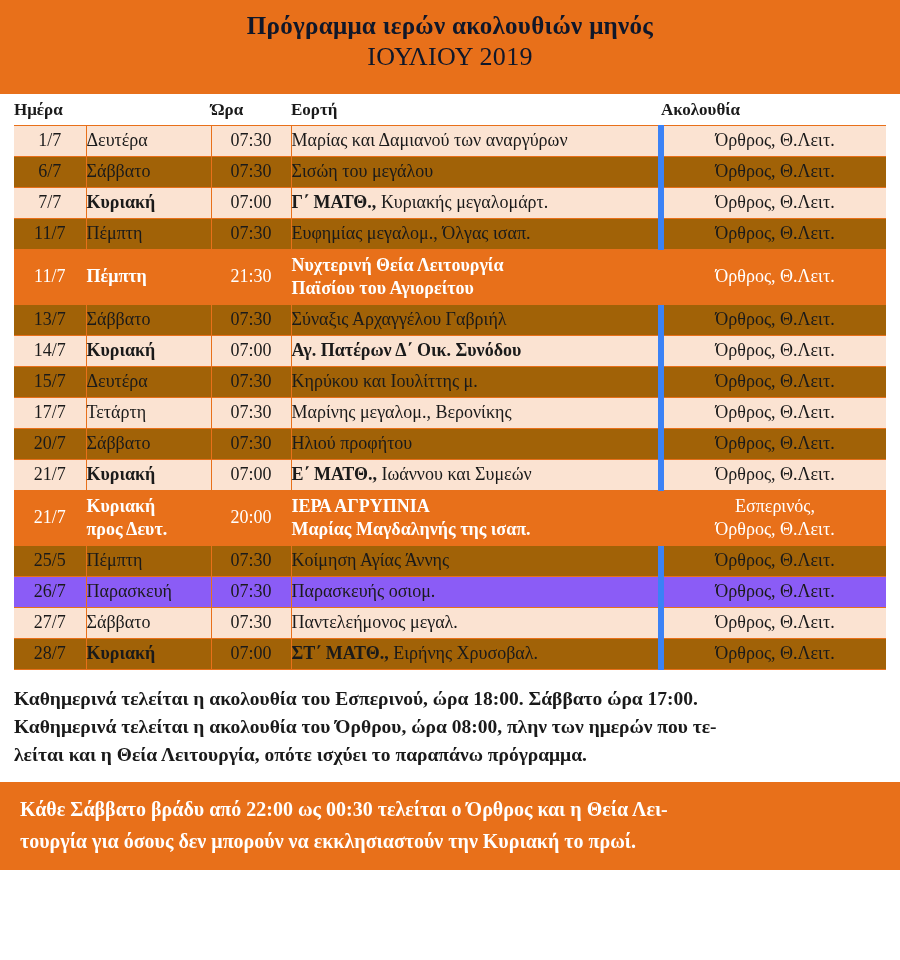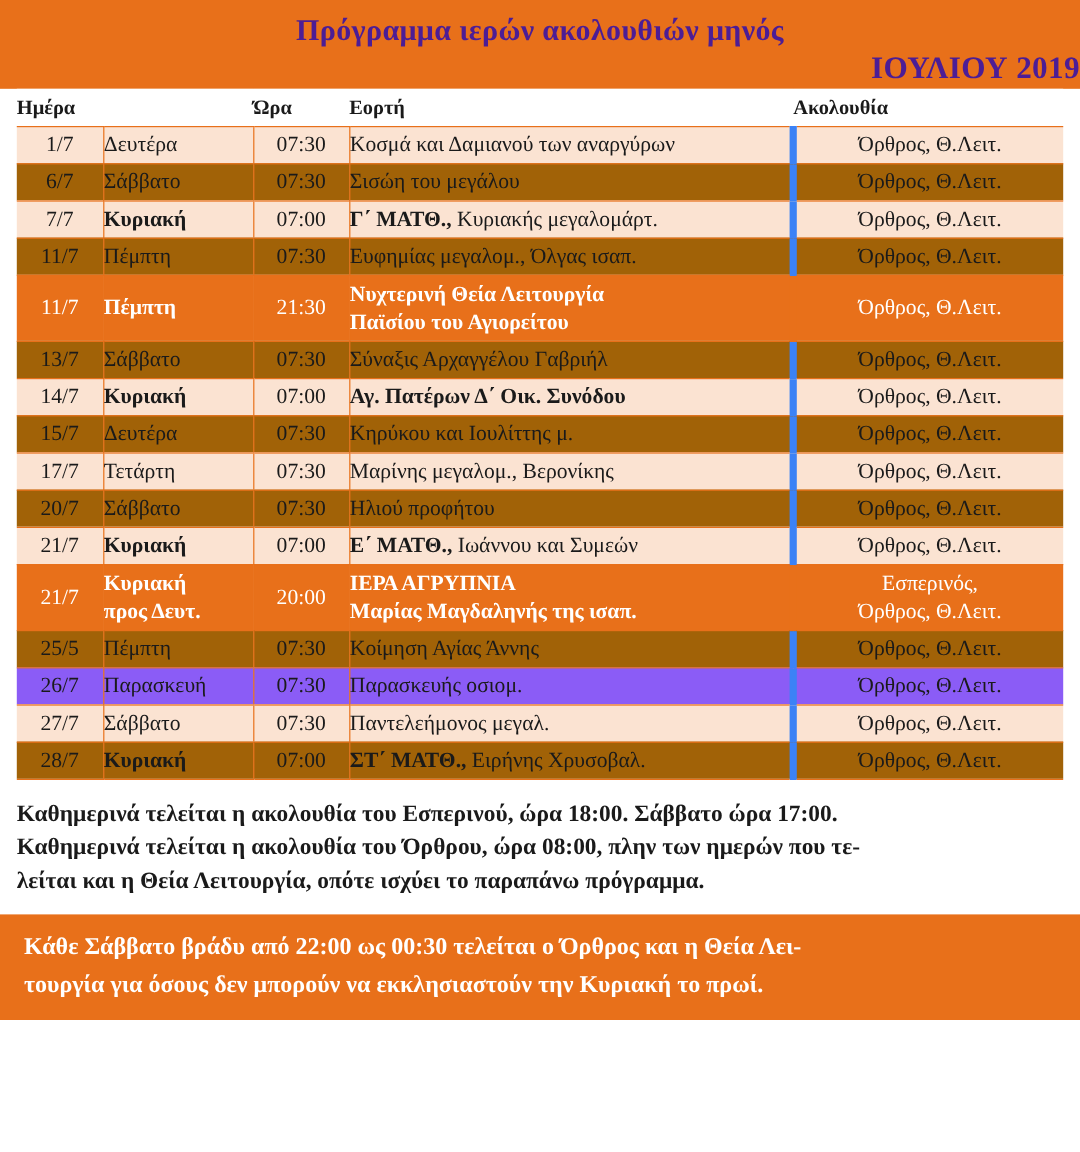--- a/index.html
+++ b/index.html
@@ -17,36 +17,35 @@
   .page {
     width: 900px;
     height: 960px;
     position: relative;
     background: #ffffff;
   }
 
   
   .banner {
     background: #E8701A;
-    color: #4c1d95;
-    padding: 10px 0 0 0;
+    color: #0f172a;
+    padding: 10px 0 20px 0;
     text-align: center;
   }
   .banner-line1 {
     font-size: 25px;
     font-weight: bold;
     line-height: 1.25;
     letter-spacing: 0.3px;
   }
   .banner-line2 {
     font-size: 26px;
-    font-weight: bold;
+    font-weight: normal;
     line-height: 1.25;
     letter-spacing: 0.3px;
-    text-align: right;
   }
 
   
   table.schedule {
     border-collapse: collapse;
     width: 872px;
     margin: 0 14px;
     table-layout: fixed;
   }
   table.schedule col.c-date  { width: 72px; }
@@ -147,21 +146,21 @@
         <th class="h-time">Ώρα</th>
         <th class="h-feast">Εορτή</th>
         <th class="h-serv">Ακολουθία</th>
       </tr>
     </thead>
     <tbody id="schedule-body">
         <tr class="row-tint">
           <td class="date">1/7</td>
           <td class="day"><span>Δευτέρα</span></td>
           <td class="time">07:30</td>
-          <td class="feast">Κοσμά και Δαμιανού των αναργύρων</td>
+          <td class="feast">Μαρίας και Δαμιανού των αναργύρων</td>
           <td class="serv">Όρθρος, Θ.Λειτ.</td>
         </tr>
         <tr class="row-white">
           <td class="date">6/7</td>
           <td class="day"><span>Σάββατο</span></td>
           <td class="time">07:30</td>
           <td class="feast">Σισώη του μεγάλου</td>
           <td class="serv">Όρθρος, Θ.Λειτ.</td>
         </tr>
         <tr class="row-tint">

